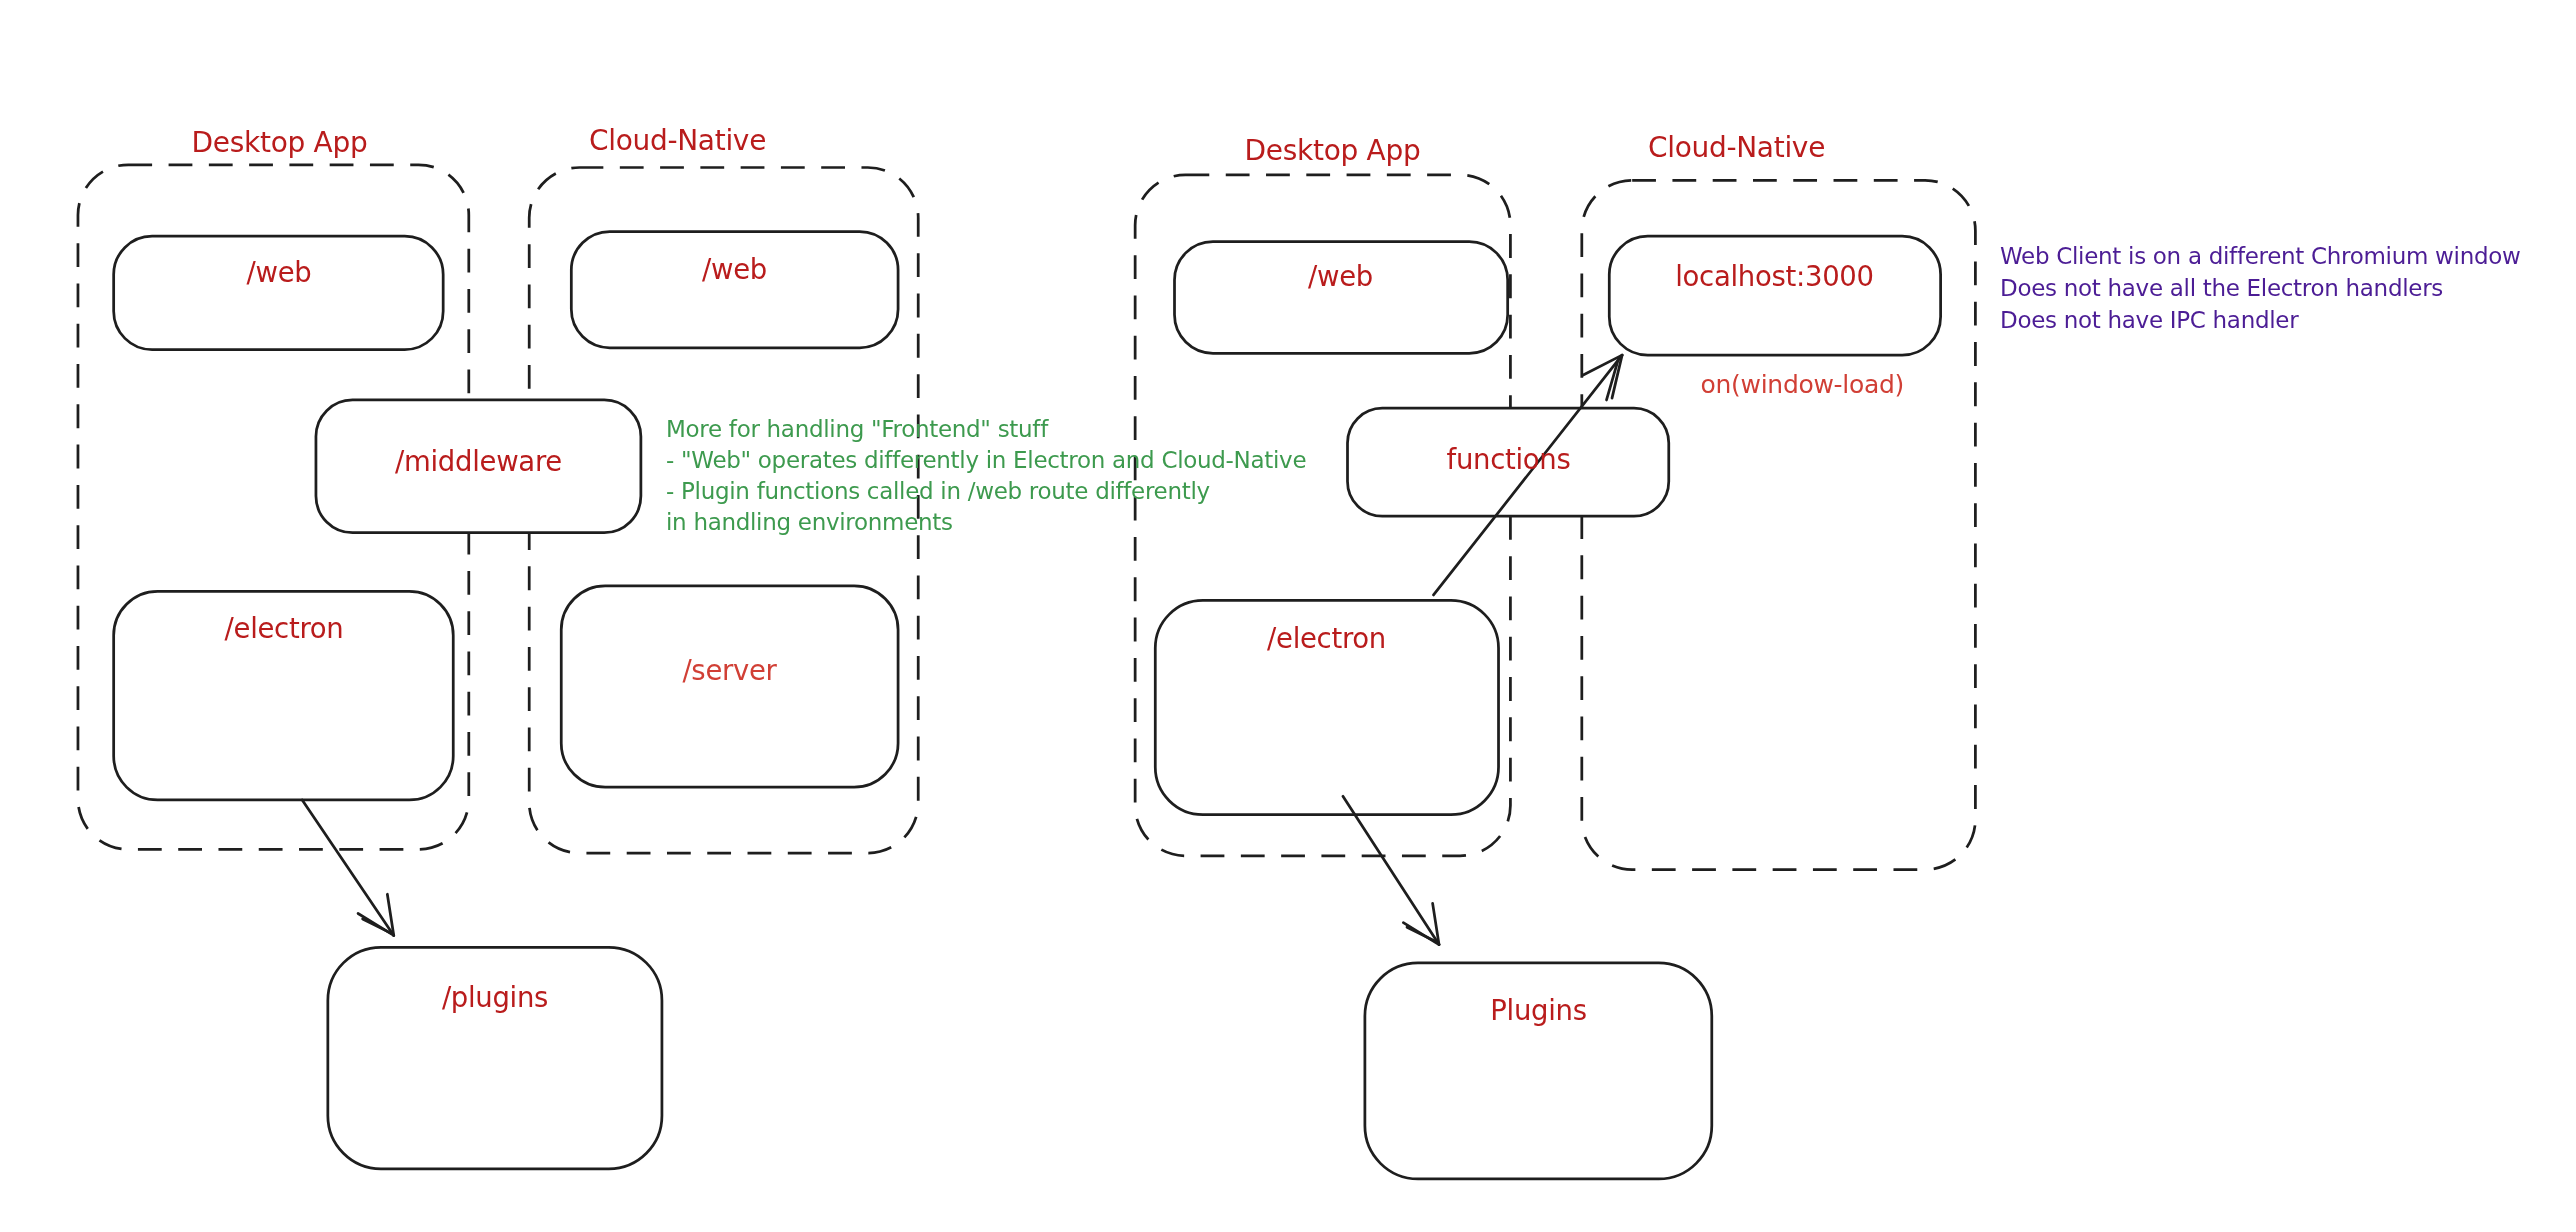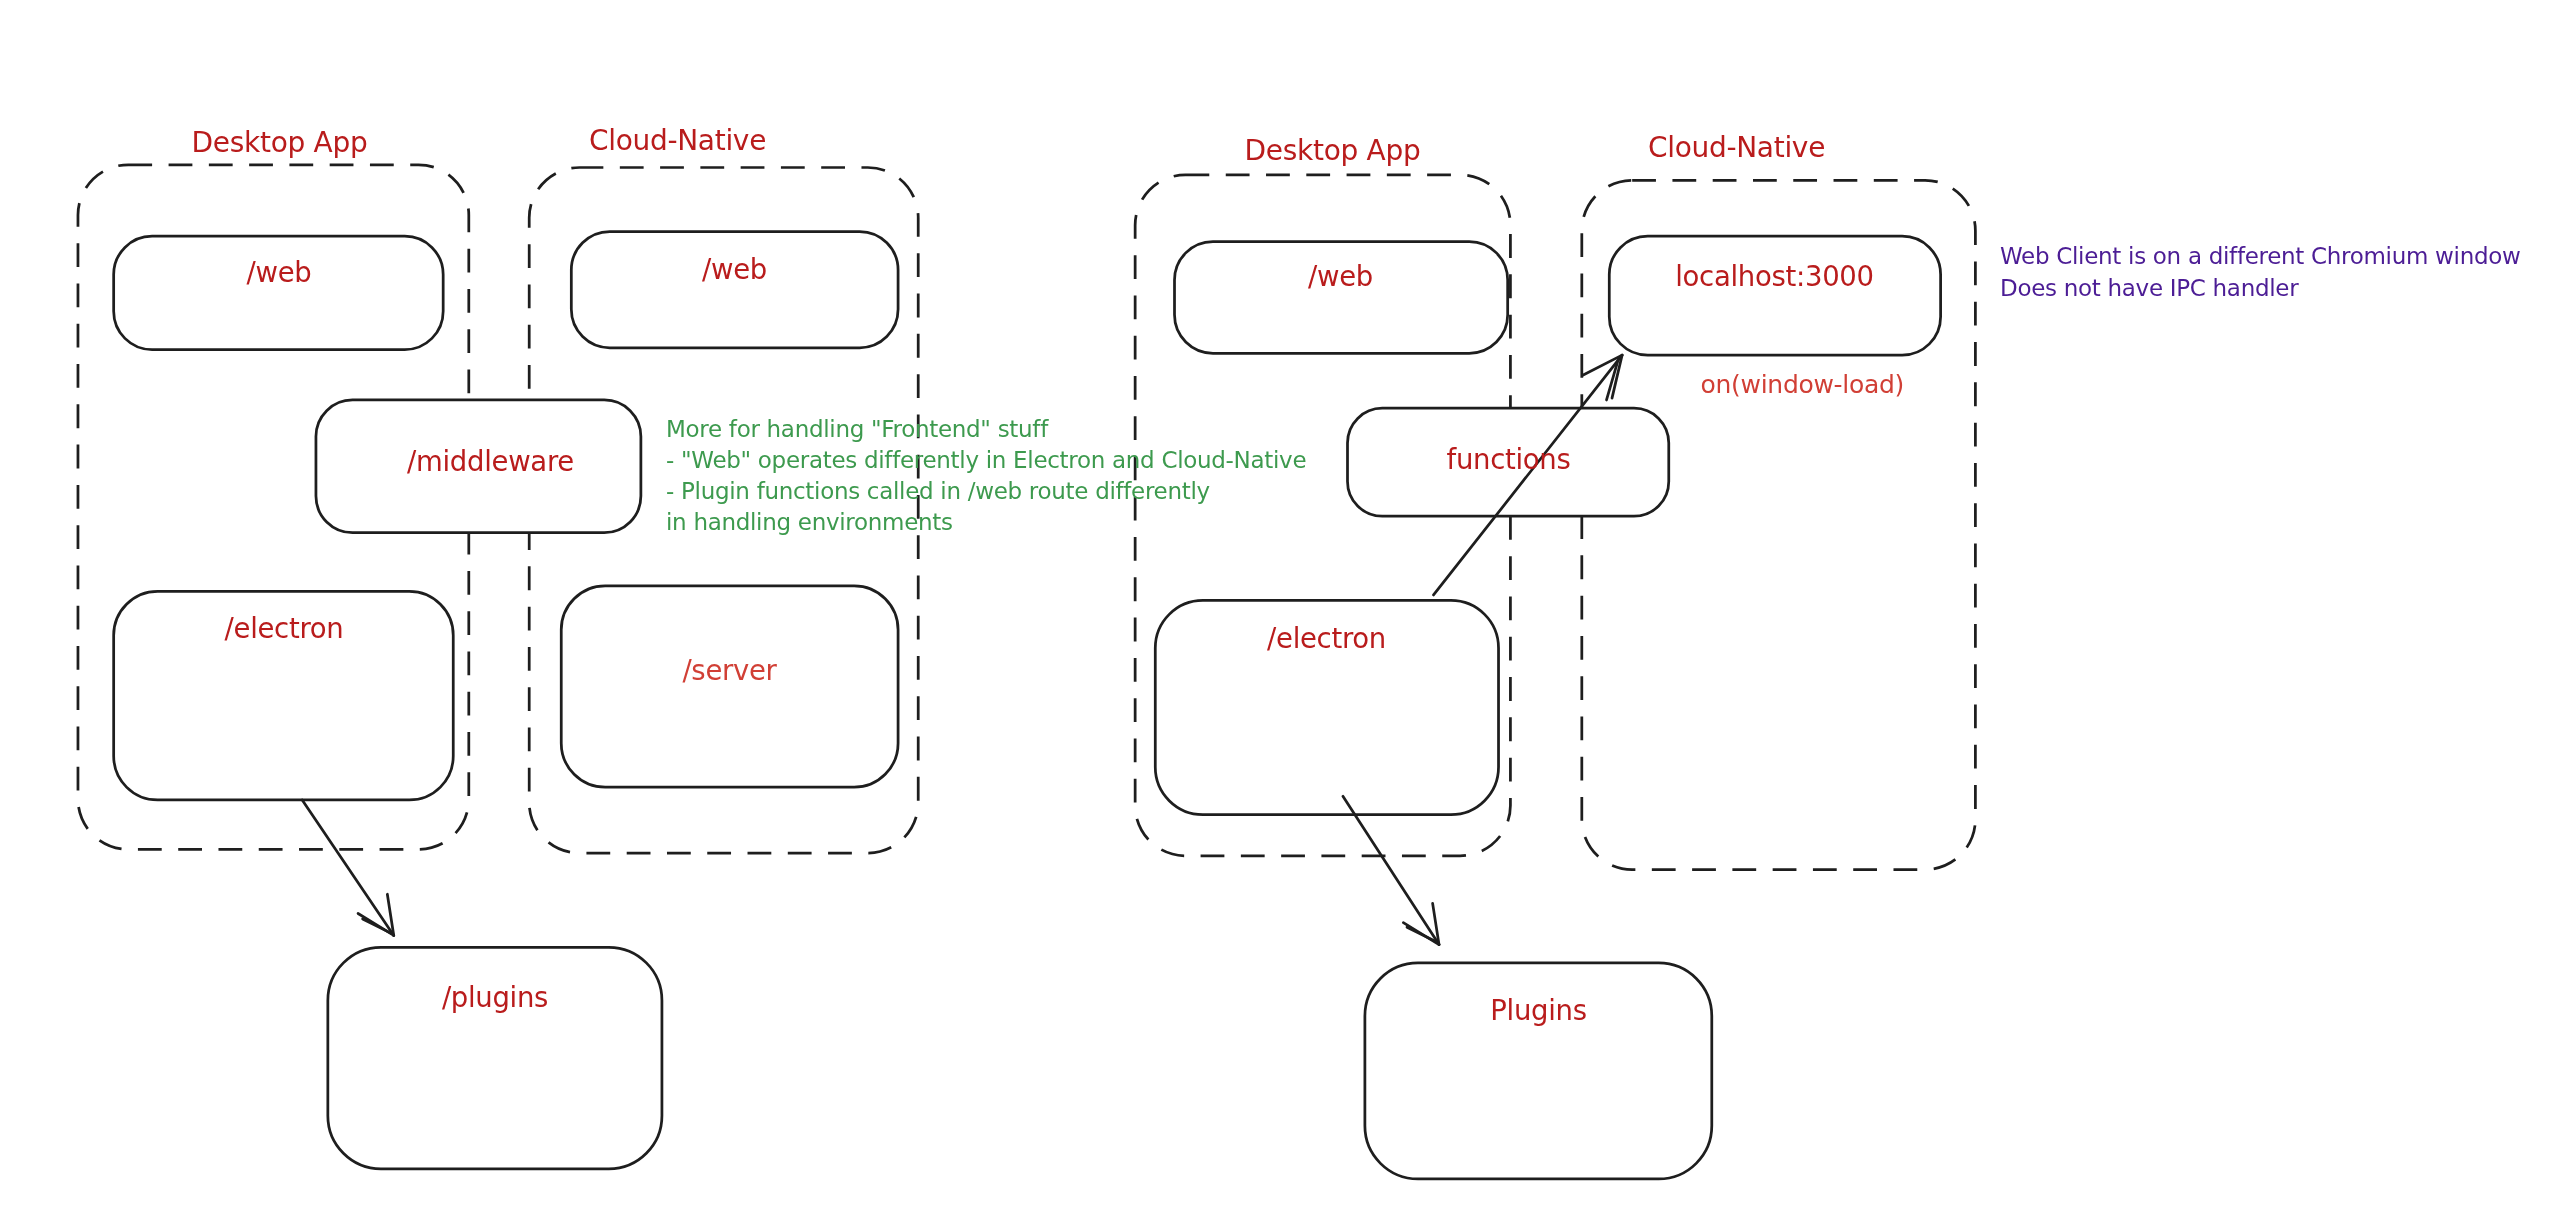--- a/index.html
+++ b/index.html
@@ -79,21 +79,21 @@
       <line x1="1572" y1="1032" x2="1533" y2="1008"></line>
       <line x1="1569" y1="1029" x2="1537" y2="1013"></line>
     </g>
   </svg>
 
   <div class="lbl group-title" style="left:133px;top:126px;width:293px;">Desktop App</div>
   <div class="lbl group-title" style="left:531px;top:124px;width:293px;">Cloud-Native</div>
 
   <div class="lbl" style="left:114px;top:256px;width:330px;">/web</div>
   <div class="lbl" style="left:571px;top:253px;width:327px;">/web</div>
-  <div class="lbl" style="left:328px;top:445px;width:325px;">/middleware</div>
+  <div class="lbl" style="left:316px;top:445px;width:325px;">/middleware</div>
   <div class="lbl" style="left:114px;top:612px;width:340px;">/electron</div>
   <div class="lbl red-text" style="left:561px;top:606px;width:337px;">/server</div>
   <div class="lbl" style="left:328px;top:981px;width:334px;">/plugins</div>
 
   <div class="note note-green" style="left:666px;top:414px;">
     <div>More for handling "Frontend" stuff</div>
     <div>- "Web" operates differently in Electron and Cloud-Native</div>
     <div>- Plugin functions called in /web route differently</div>
     <div>in handling environments</div>
   </div>
@@ -103,17 +103,18 @@
 
   <div class="lbl" style="left:1174px;top:260px;width:333px;">/web</div>
   <div class="lbl" style="left:1609px;top:260px;width:331px;">localhost:3000</div>
   <div class="lbl red-text right-align" style="left:1609px;top:322px;width:295px;font-size:25px;">on(window-load)</div>
   <div class="lbl" style="left:1348px;top:443px;width:321px;">functions</div>
   <div class="lbl" style="left:1155px;top:622px;width:343px;">/electron</div>
   <div class="lbl" style="left:1365px;top:994px;width:347px;">Plugins</div>
 
   <div class="note note-red" style="left:2000px;top:240px;line-height:32px;">
     <div>Web Client is on a different Chromium window</div>
+    <div>Does not have all the Electron handlers</div>
     <div>Does not have IPC handler</div>
   </div>
 
 </div>
 
 
 </body></html>

